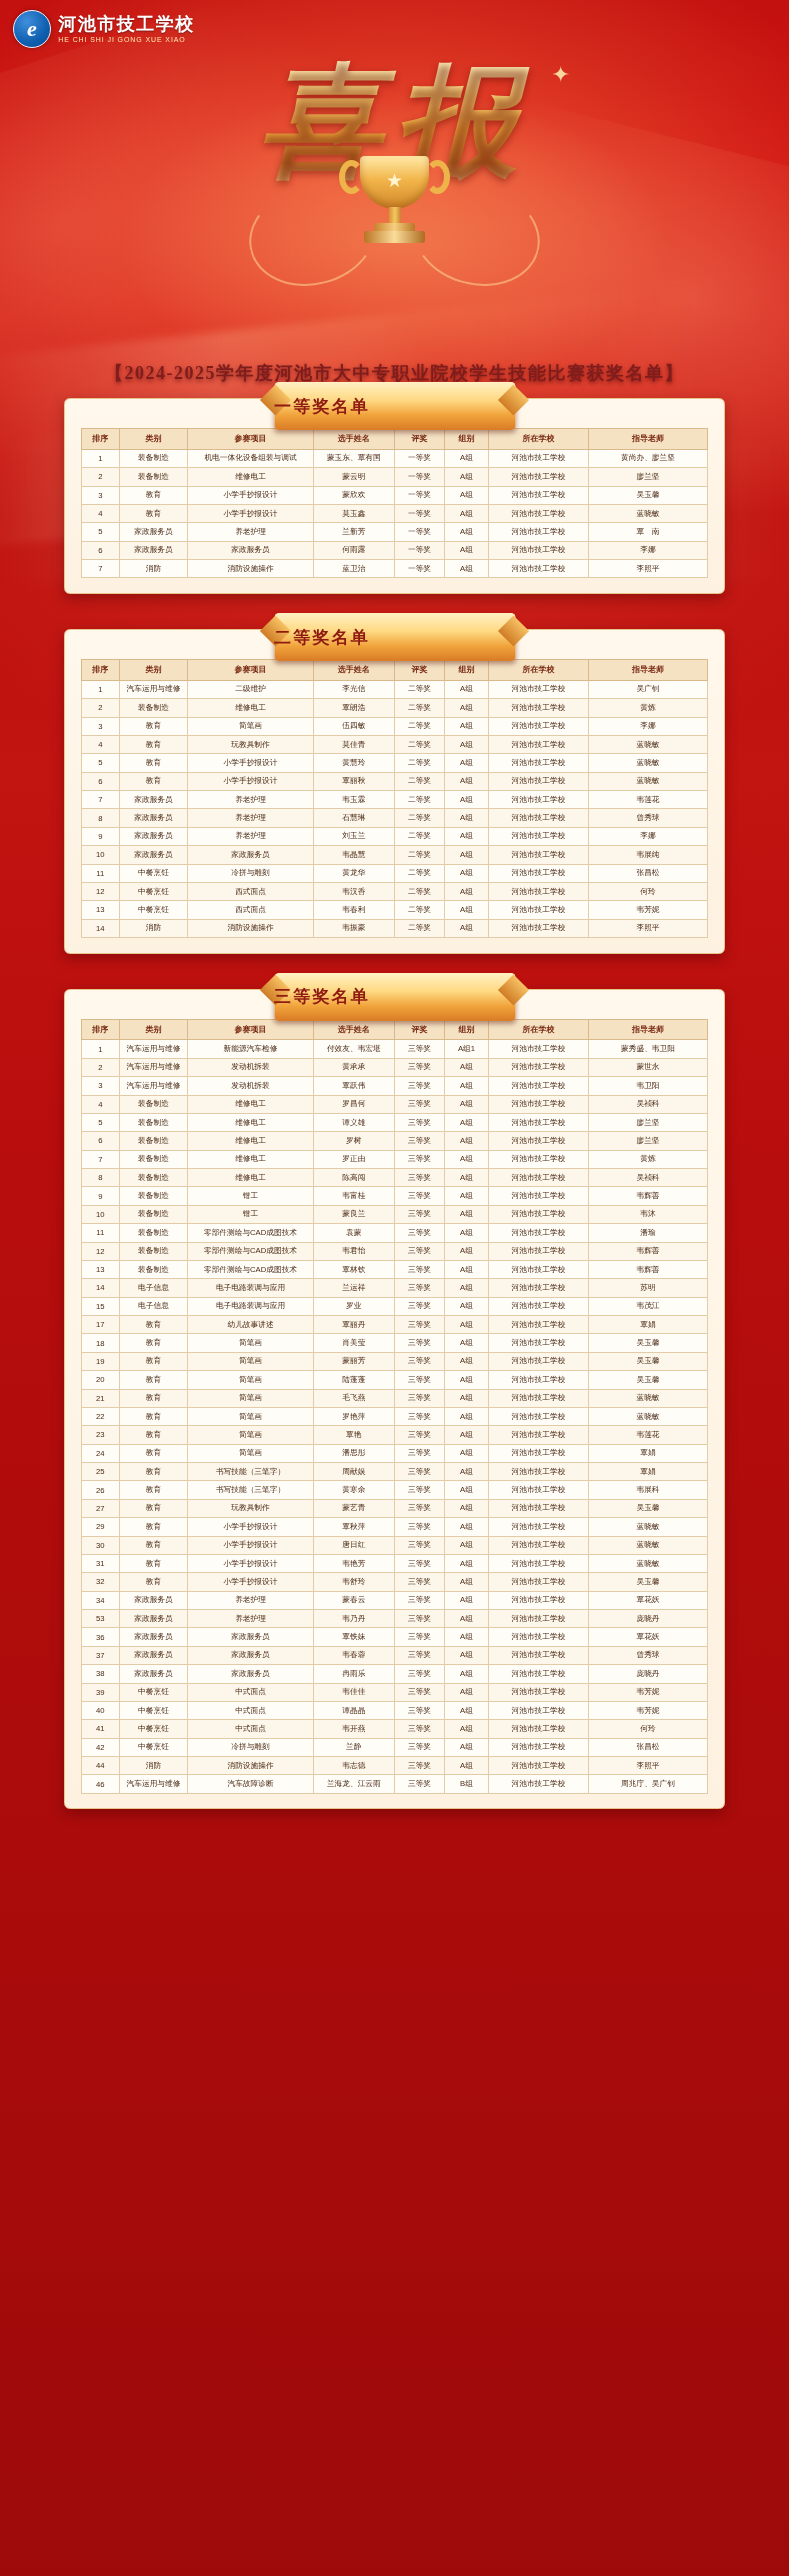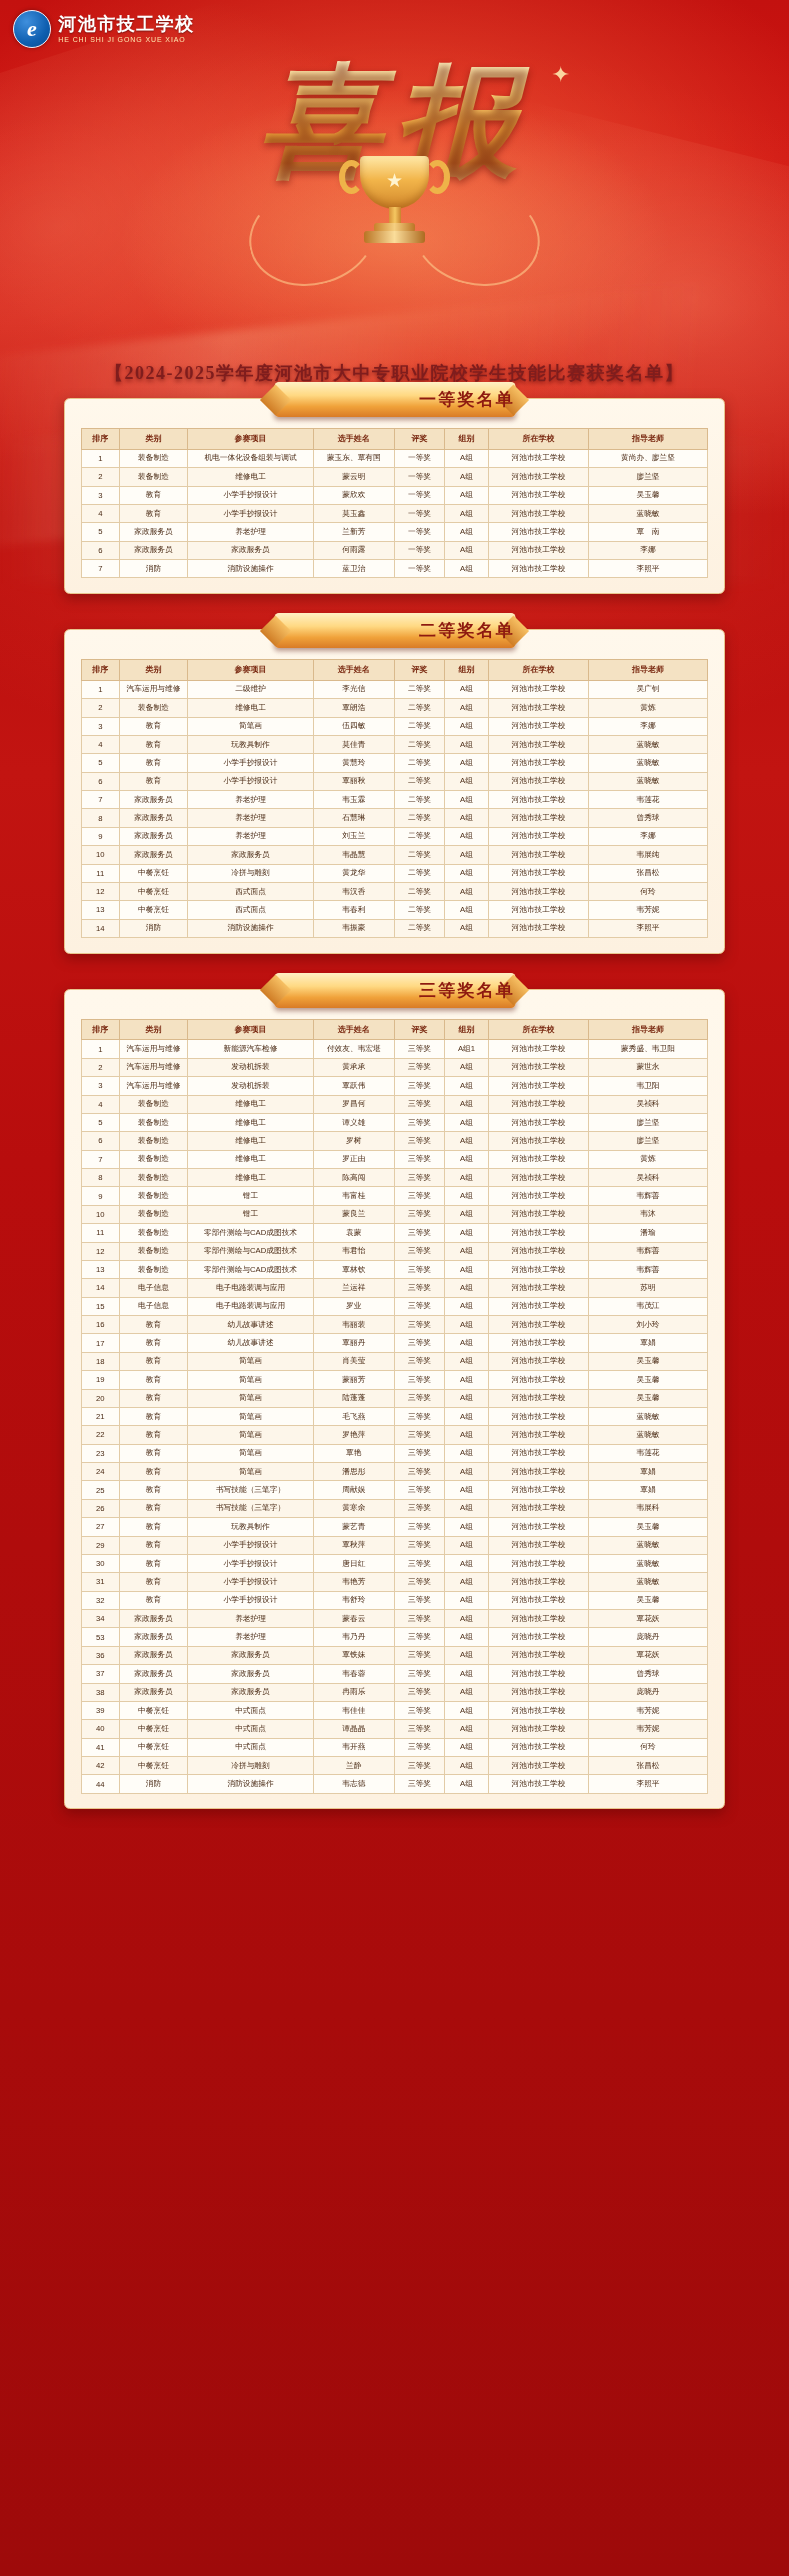--- a/index.html
+++ b/index.html
@@ -95,24 +95,24 @@
   .section { position:relative; width:661px; margin:0 auto; z-index:6; }
   .panel {
     background:linear-gradient(180deg,#fff8ec 0%,#fdf1e0 100%);
     border:1.5px solid #e8c58d;
     border-radius:5.8px;
     padding:29px 16px 14.6px 16px;
     box-shadow:0 4.4px 13px rgba(60,0,0,.35);
   }
   .banner {
     position:absolute; top:-16px; left:50%; transform:translateX(-50%);
-    width:241px; height:35px; z-index:7;
+    width:241px; height:48px; z-index:7;
     background:linear-gradient(180deg,#fff0c4 0%,#ffd983 38%,#f0a23a 70%,#d97b26 100%);
     border-radius:4.4px;
-    display:flex; align-items:center; justify-content:flex-end;
+    display:flex; align-items:center; justify-content:flex-start;
     box-shadow:0 2.2px 5.8px rgba(80,10,0,.4);
   }
   .banner:before, .banner:after{
     content:""; position:absolute; top:6.6px; width:22px; height:22px;
     background:linear-gradient(180deg,#f7c164,#cf7c25); transform:rotate(45deg); z-index:-1;
   }
   .banner:before { left:-9.5px; }
   .banner:after { right:-9.5px; }
   .banner span {
     font-family:"Liberation Serif", serif; font-size:17px; font-weight:bold;
@@ -628,30 +628,20 @@
               <td>15</td>
               <td>电子信息</td>
               <td>电子电路装调与应用</td>
               <td>罗业</td>
               <td>三等奖</td>
               <td>A组</td>
               <td>河池市技工学校</td>
               <td>韦茂江</td>
             </tr>
             <tr>
-              <td>16</td>
-              <td>教育</td>
-              <td>幼儿故事讲述</td>
-              <td>韦丽装</td>
-              <td>三等奖</td>
-              <td>A组</td>
-              <td>河池市技工学校</td>
-              <td>刘小玲</td>
-            </tr>
-            <tr>
               <td>17</td>
               <td>教育</td>
               <td>幼儿故事讲述</td>
               <td>覃丽丹</td>
               <td>三等奖</td>
               <td>A组</td>
               <td>河池市技工学校</td>
               <td>覃娟</td>
             </tr>
             <tr>
@@ -886,20 +876,30 @@
             </tr>
             <tr>
               <td>44</td>
               <td>消防</td>
               <td>消防设施操作</td>
               <td>韦志德</td>
               <td>三等奖</td>
               <td>A组</td>
               <td>河池市技工学校</td>
               <td>李照平</td>
+            </tr>
+            <tr>
+              <td>46</td>
+              <td>汽车运用与维修</td>
+              <td>汽车故障诊断</td>
+              <td>兰海龙、江云雨</td>
+              <td>三等奖</td>
+              <td>B组</td>
+              <td>河池市技工学校</td>
+              <td>周兆庁、吴广钊</td>
             </tr>
           </tbody>
         </table>
       </div>
     </div>
     <div class="sec-space"></div>
   </div>
 
 
 </body></html>

